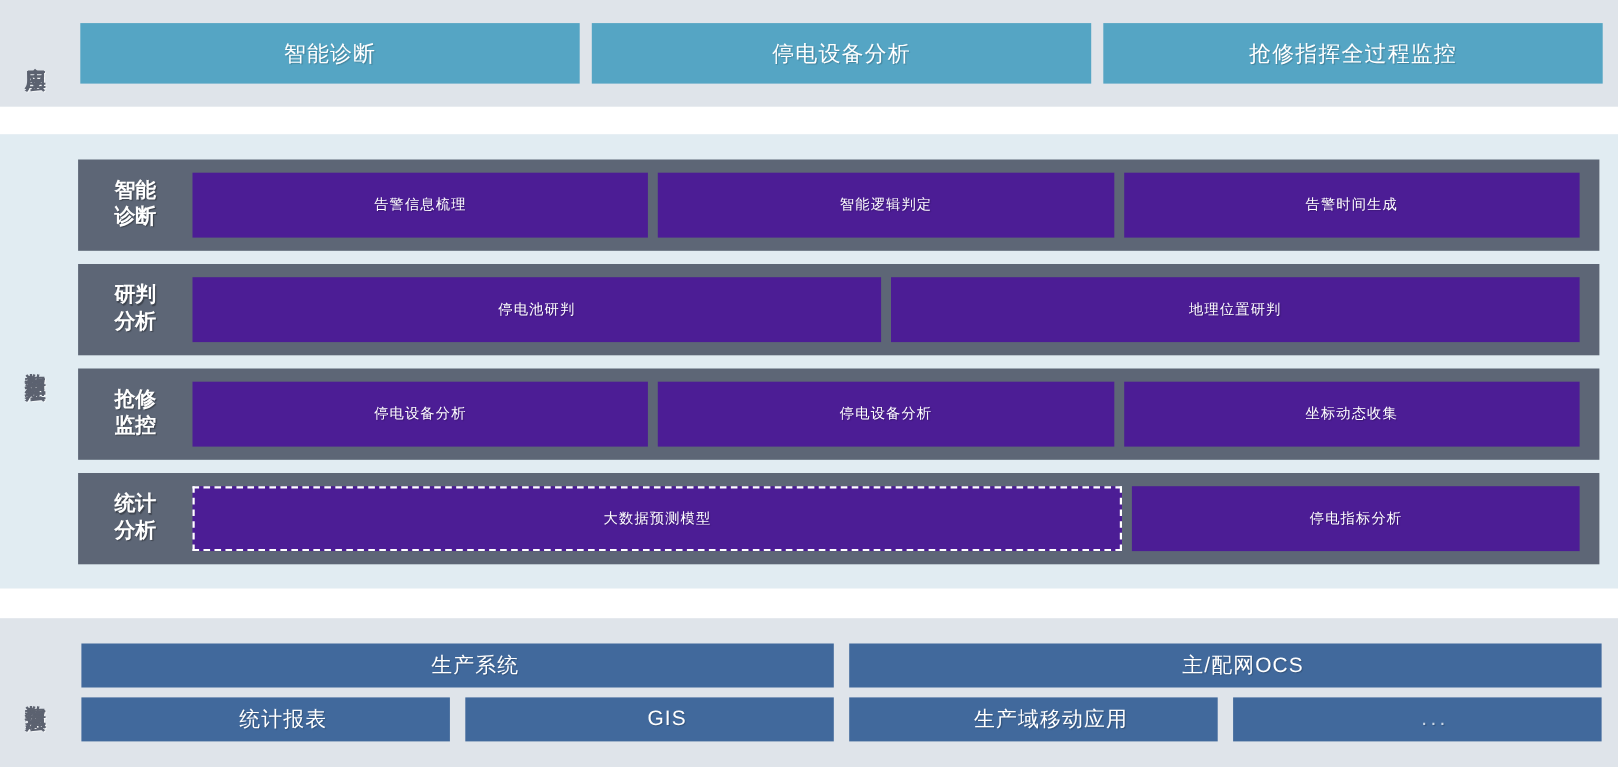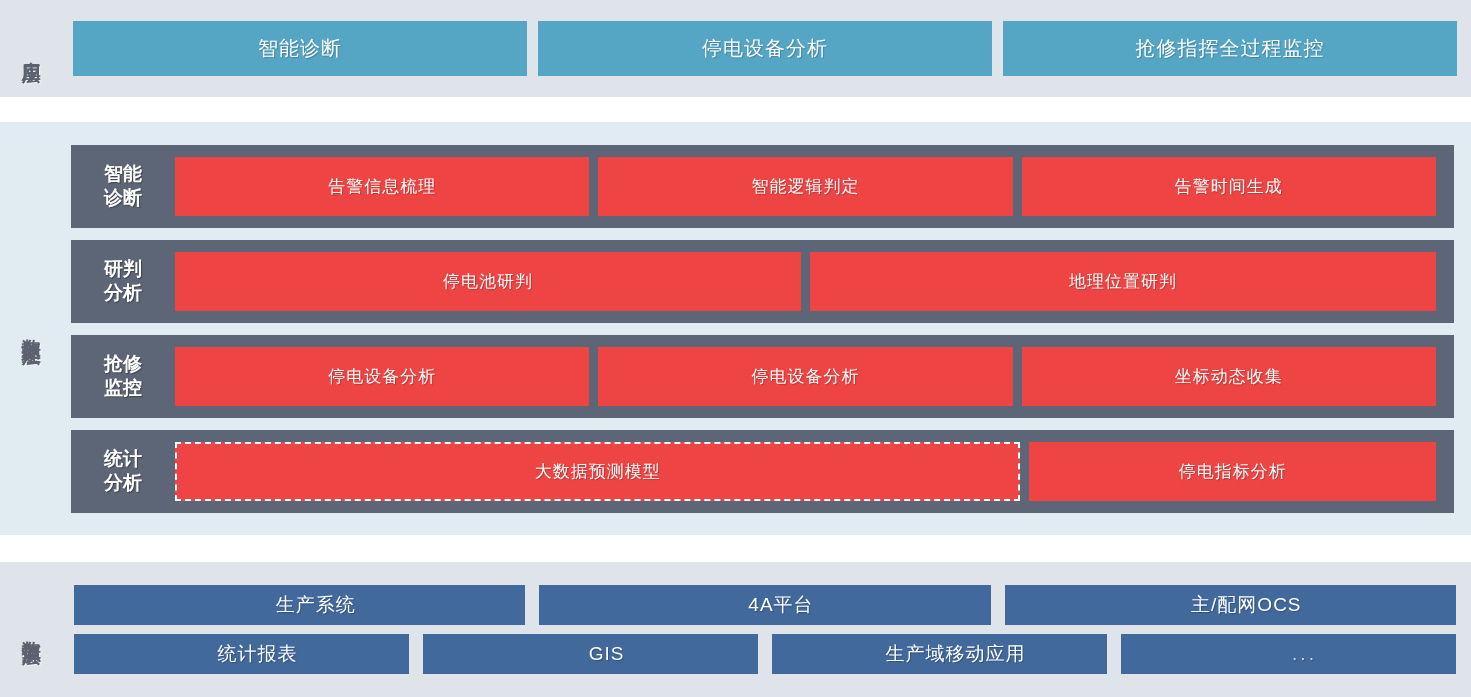--- a/index.html
+++ b/index.html
@@ -110,26 +110,26 @@
   .row-cells {
     flex: 1 1 auto;
     display: flex;
     align-items: center;
     gap: 9px;
     height: 100%;
   }
   .proc-cell {
     flex: 1 1 0;
     height: 59px;
-    background: #ef4444;
-    color: #ffffff;
-    display: flex;
-    align-items: center;
-    justify-content: center;
-    font-size: 17px;
+    background: #4c1d95;
+    color: #ffffff;
+    display: flex;
+    align-items: center;
+    justify-content: center;
+    font-size: 13px;
     letter-spacing: 1px;
     text-shadow: 1px 1px 1px rgba(0,0,0,0.22);
     box-sizing: border-box;
   }
   .proc-cell.wide { flex: 2.07 1 0; }
   .proc-cell.dashed {
     border: 2px dashed #ffffff;
   }
 
   
@@ -245,21 +245,20 @@
     </div>
   </section>
 
   <section class="band-src">
     <div class="side-label">
       <span class="vtext">数据源层</span>
     </div>
     <div class="src-grid">
       <div class="src-row">
         <div class="src-tile">生产系统</div>
-        <div class="src-tile">4A平台</div>
         <div class="src-tile">主/配网OCS</div>
       </div>
       <div class="src-row">
         <div class="src-tile">统计报表</div>
         <div class="src-tile">GIS</div>
         <div class="src-tile">生产域移动应用</div>
         <div class="src-tile ellipsis">...</div>
       </div>
     </div>
   </section>

